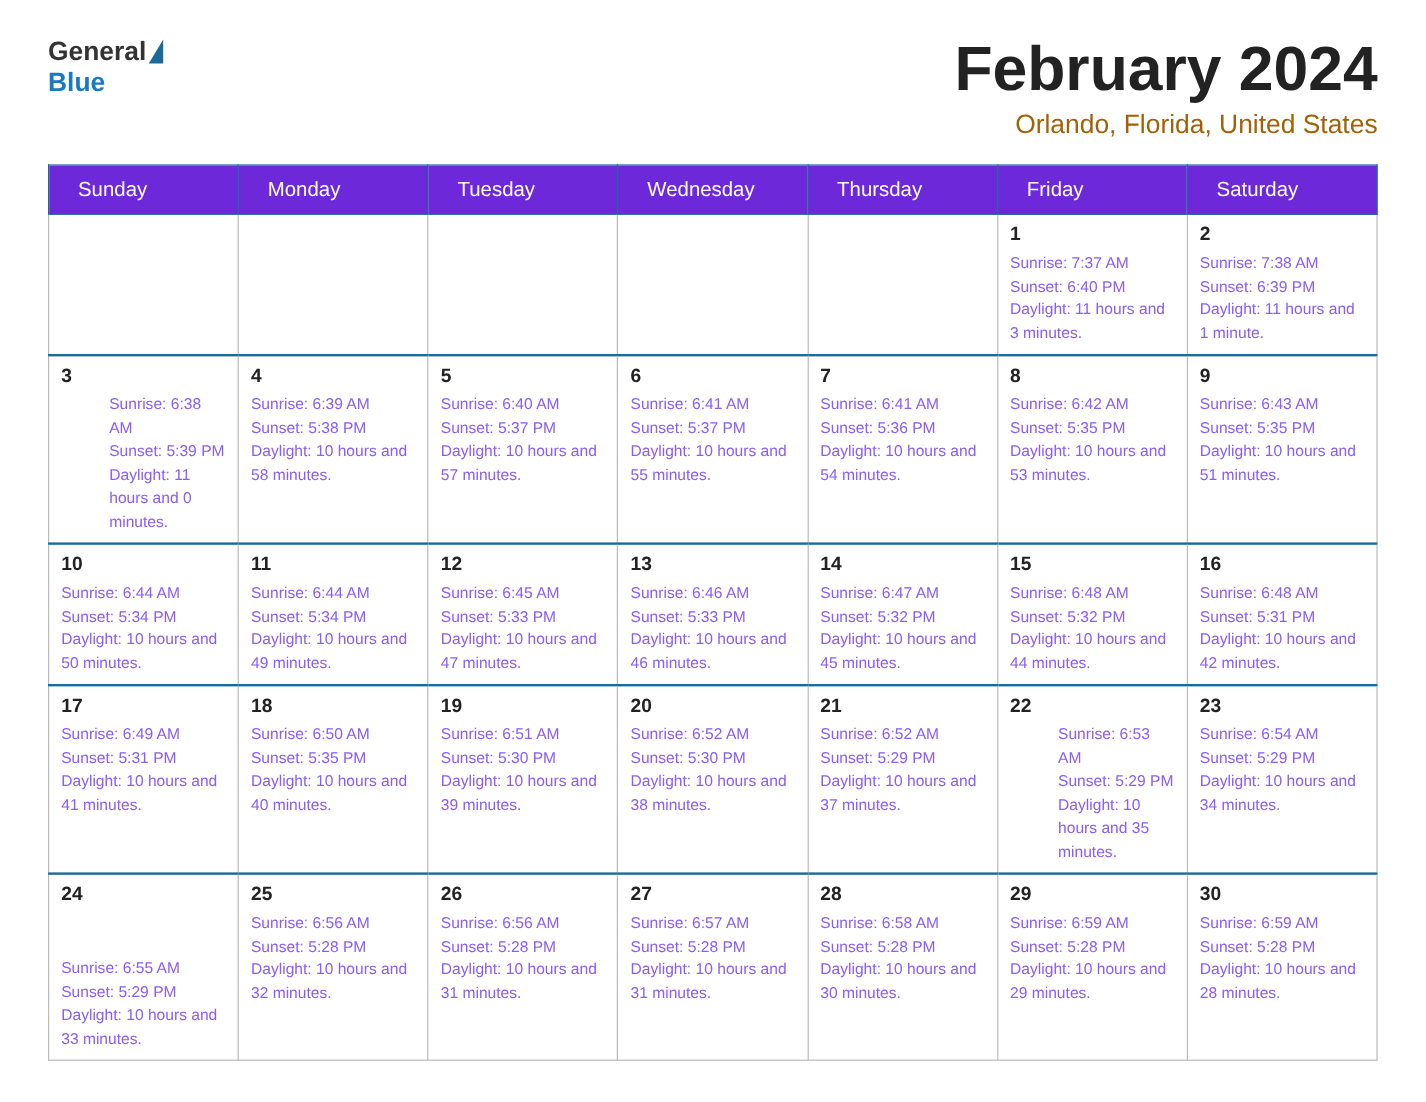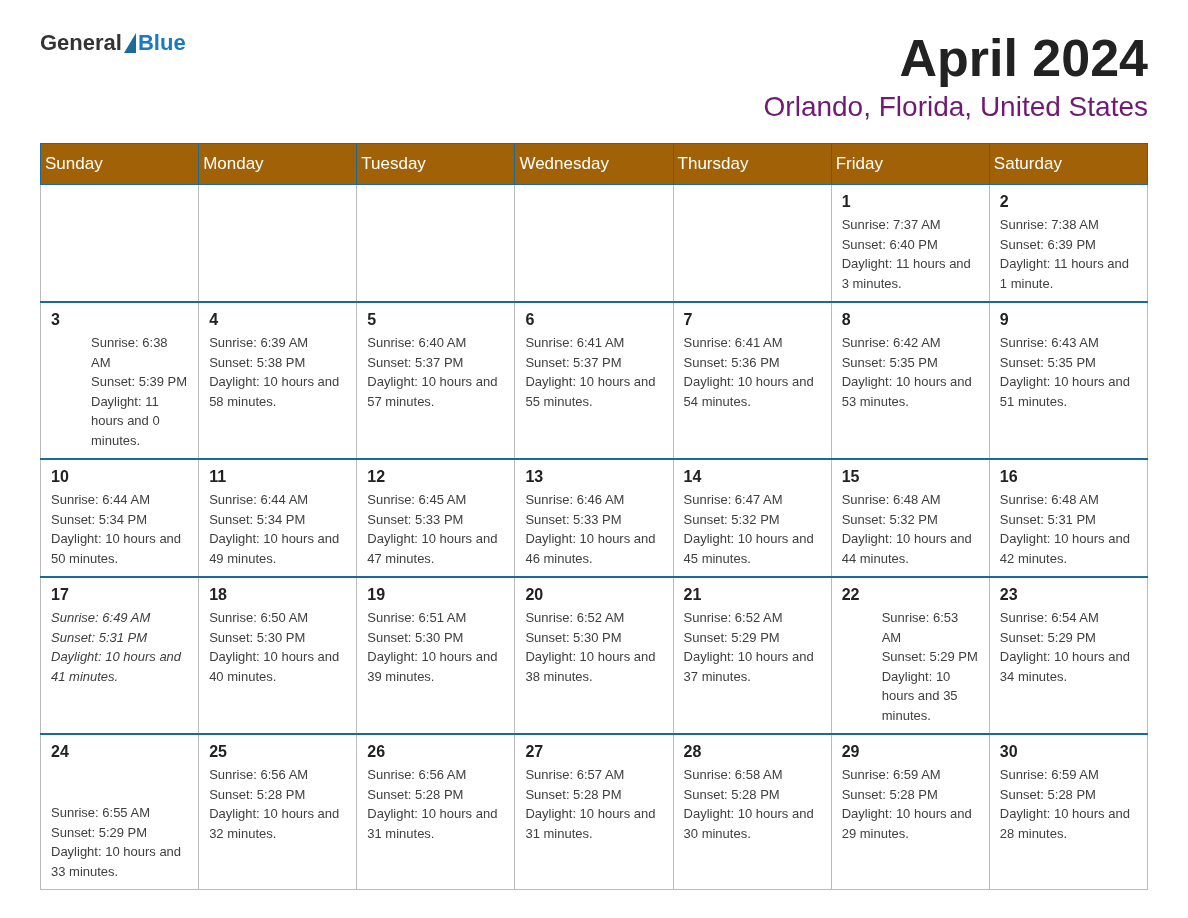--- a/index.html
+++ b/index.html
@@ -11,21 +11,21 @@
       min-height: 918px;
     }
     .header {
       display: flex;
       justify-content: space-between;
       align-items: flex-start;
       margin-bottom: 20px;
     }
     .logo {
       display: flex;
-      flex-direction: row;
+      flex-direction: column;
       align-items: flex-start;
     }
     .logo-top {
       display: flex;
       align-items: center;
       font-size: 22px;
       font-weight: bold;
       color: #333;
     }
     .logo-general {
@@ -47,33 +47,33 @@
     .title-area {
       text-align: right;
     }
     .month-title {
       font-size: 52px;
       font-weight: bold;
       color: #222;
       line-height: 1.1;
     }
     .location {
-      font-size: 28px;
-      color: #701a75;
+      font-size: 22px;
+      color: #a16207;
       margin-top: 4px;
     }
     .calendar {
       width: 100%;
       border-collapse: collapse;
       border: 1px solid #ccc;
     }
     .calendar th {
-      background-color: #a16207;
+      background-color: #6d28d9;
       color: #fff;
-      padding: 10px 4px;
+      padding: 10px 24px;
       text-align: left;
       font-size: 17px;
       font-weight: normal;
       border: 1px solid #1a6a9a;
     }
     .calendar td {
       border: 1px solid #bbb;
       vertical-align: top;
       padding: 8px 10px;
       width: 14.28%;
@@ -83,21 +83,21 @@
     }
     .day-number {
       font-size: 16px;
       font-weight: bold;
       color: #222;
       display: block;
       margin-bottom: 4px;
     }
     .day-info {
       font-size: 13px;
-      color: #404040;
+      color: #8b5cf6;
       line-height: 1.5;
     }
     .empty-cell {
       background: #fff;
     }
     tr:not(:first-child) td {
       border-top: 2px solid #1a6a9a;
     }
     thead tr th {
       border-top: none;
@@ -108,21 +108,21 @@
 
 <div class="header">
   <div class="logo">
     <div class="logo-top">
       <span class="logo-general">General</span>
       <span class="logo-triangle"></span>
     </div>
     <span class="logo-blue">Blue</span>
   </div>
   <div class="title-area">
-    <div class="month-title">April 2024</div>
+    <div class="month-title">February 2024</div>
     <div class="location">Orlando, Florida, United States</div>
   </div>
 </div>
 
 <table class="calendar">
   <thead>
     <tr>
     <th>Sunday</th>
         <th>Monday</th>
         <th>Tuesday</th>
@@ -236,28 +236,28 @@
         <td>
           <span class="day-number">16</span>
           <div class="day-info" style="white-space: pre-line;">Sunrise: 6:48 AM
 Sunset: 5:31 PM
 Daylight: 10 hours and 42 minutes.</div>
         </td>
       </tr>
       <tr>
         <td>
           <span class="day-number">17</span>
-          <div class="day-info" style="white-space: pre-line; font-style: italic;">Sunrise: 6:49 AM
+          <div class="day-info" style="white-space: pre-line;">Sunrise: 6:49 AM
 Sunset: 5:31 PM
 Daylight: 10 hours and 41 minutes.</div>
         </td>
         <td>
           <span class="day-number">18</span>
           <div class="day-info" style="white-space: pre-line;">Sunrise: 6:50 AM
-Sunset: 5:30 PM
+Sunset: 5:35 PM
 Daylight: 10 hours and 40 minutes.</div>
         </td>
         <td>
           <span class="day-number">19</span>
           <div class="day-info" style="white-space: pre-line;">Sunrise: 6:51 AM
 Sunset: 5:30 PM
 Daylight: 10 hours and 39 minutes.</div>
         </td>
         <td>
           <span class="day-number">20</span>

